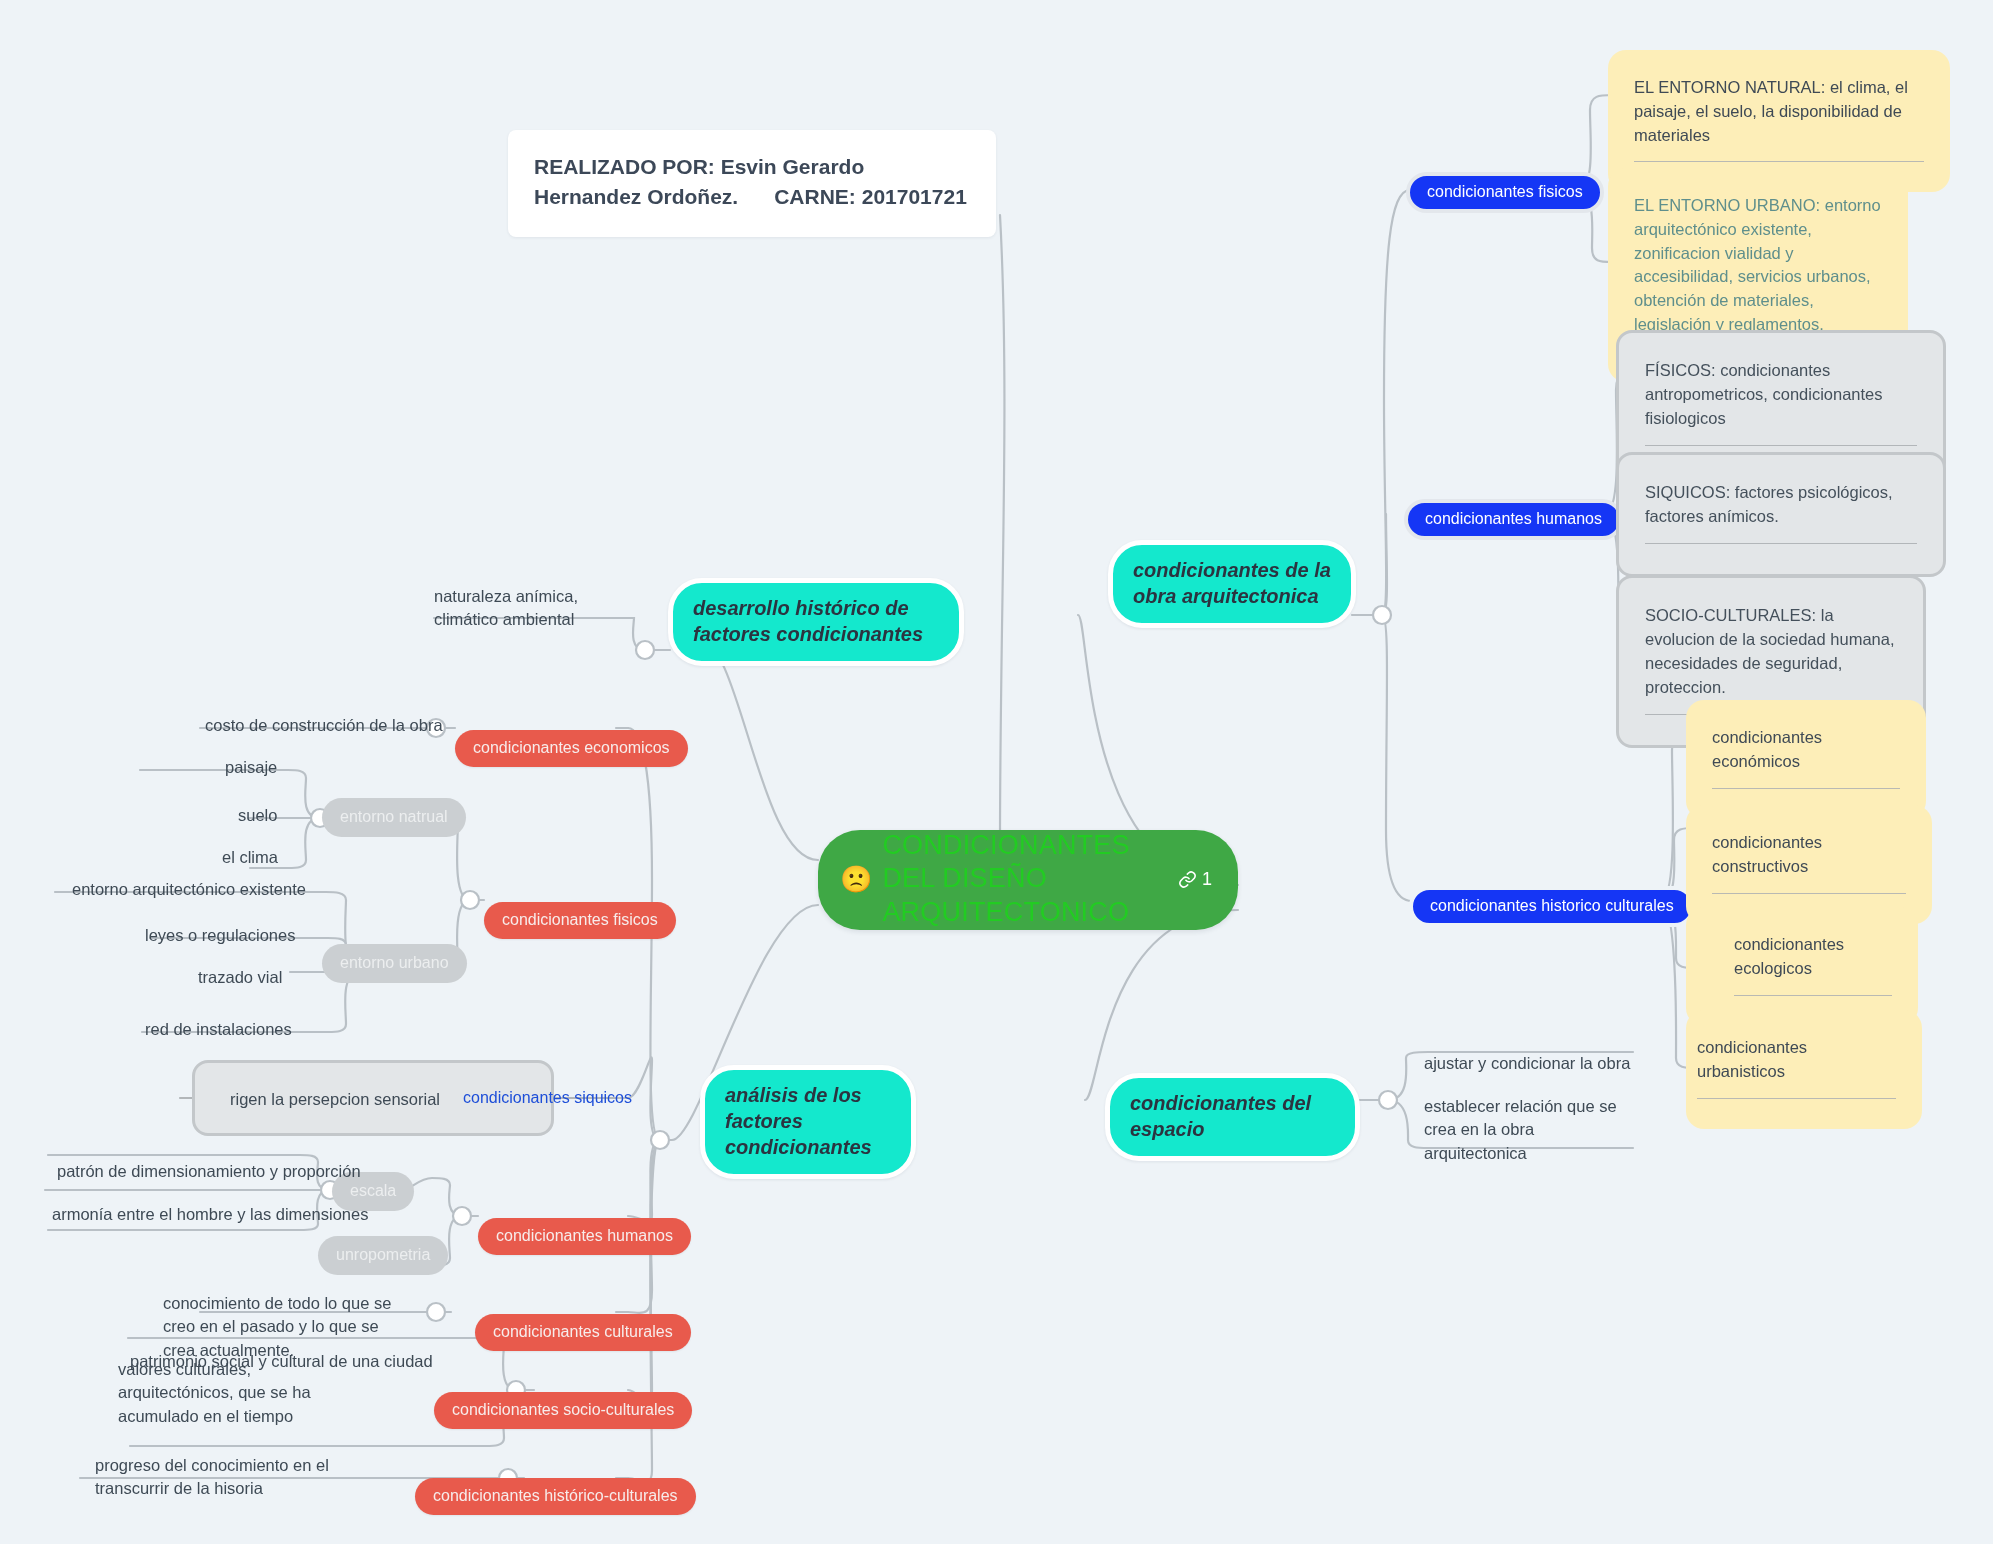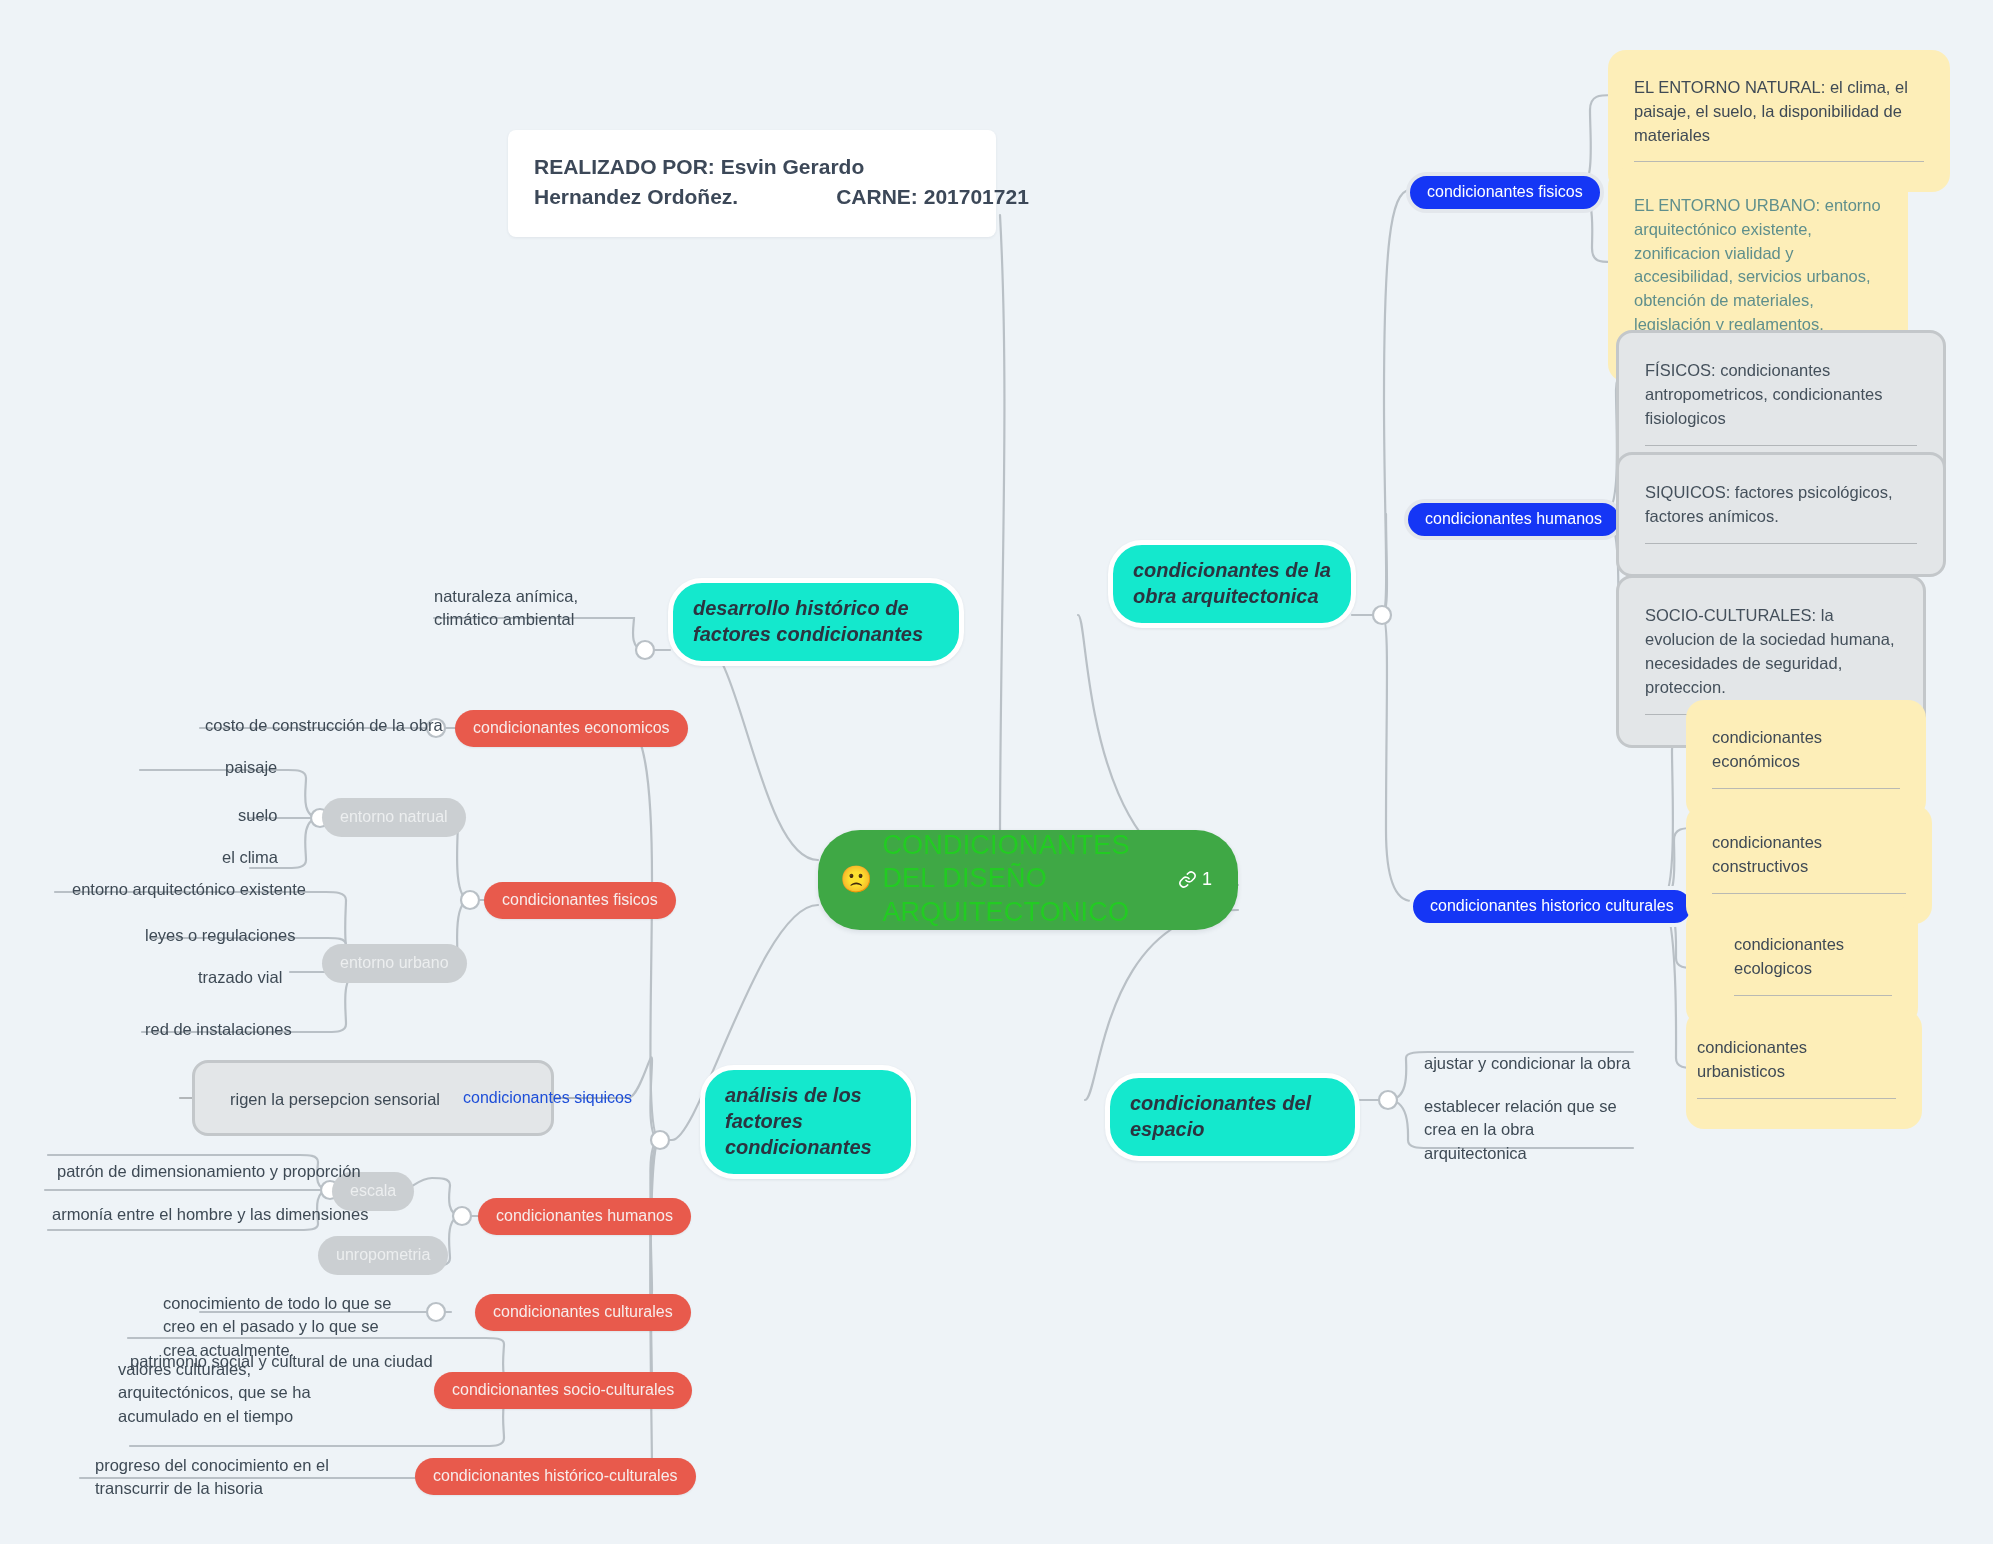--- a/index.html
+++ b/index.html
@@ -26,21 +26,21 @@
     background: #ffffff;
     border-radius: 8px;
     padding: 22px 30px 24px 26px;
     box-shadow: 0 1px 3px rgba(30,40,60,.07);
     line-height: 1.45;
   }
   .note-card .line {
     font-size: 21px; font-weight: 700; color: #3c4858;
     white-space: pre;
   }
-  .note-card .row2 { display: flex; gap: 98px; }
+  .note-card .row2 { display: flex; gap: 36px; }
 
   
   .root {
     background: #3fa845;
     border-radius: 42px;
     padding: 18px 26px 20px 22px;
     display: flex; align-items: center; gap: 10px;
     box-shadow: 0 2px 5px rgba(30,40,60,.10);
   }
   .root-text {
@@ -76,20 +76,21 @@
   }
   .blue.nobord { border-color: #eef3f7; }
 
   
   .red {
     background: #e85a4c;
     border-radius: 22px;
     padding: 9px 18px 10px 18px;
     font-size: 16px; color: #f7eceb; white-space: nowrap;
     box-shadow: 0 1px 2px rgba(30,40,60,.07);
+    margin-top: 20px;
   }
 
   
   .ghost {
     background: #cbcfd2;
     border-radius: 22px;
     padding: 10px 18px 11px 18px;
     font-size: 16px; color: #eceeef; white-space: nowrap;
   }
 

